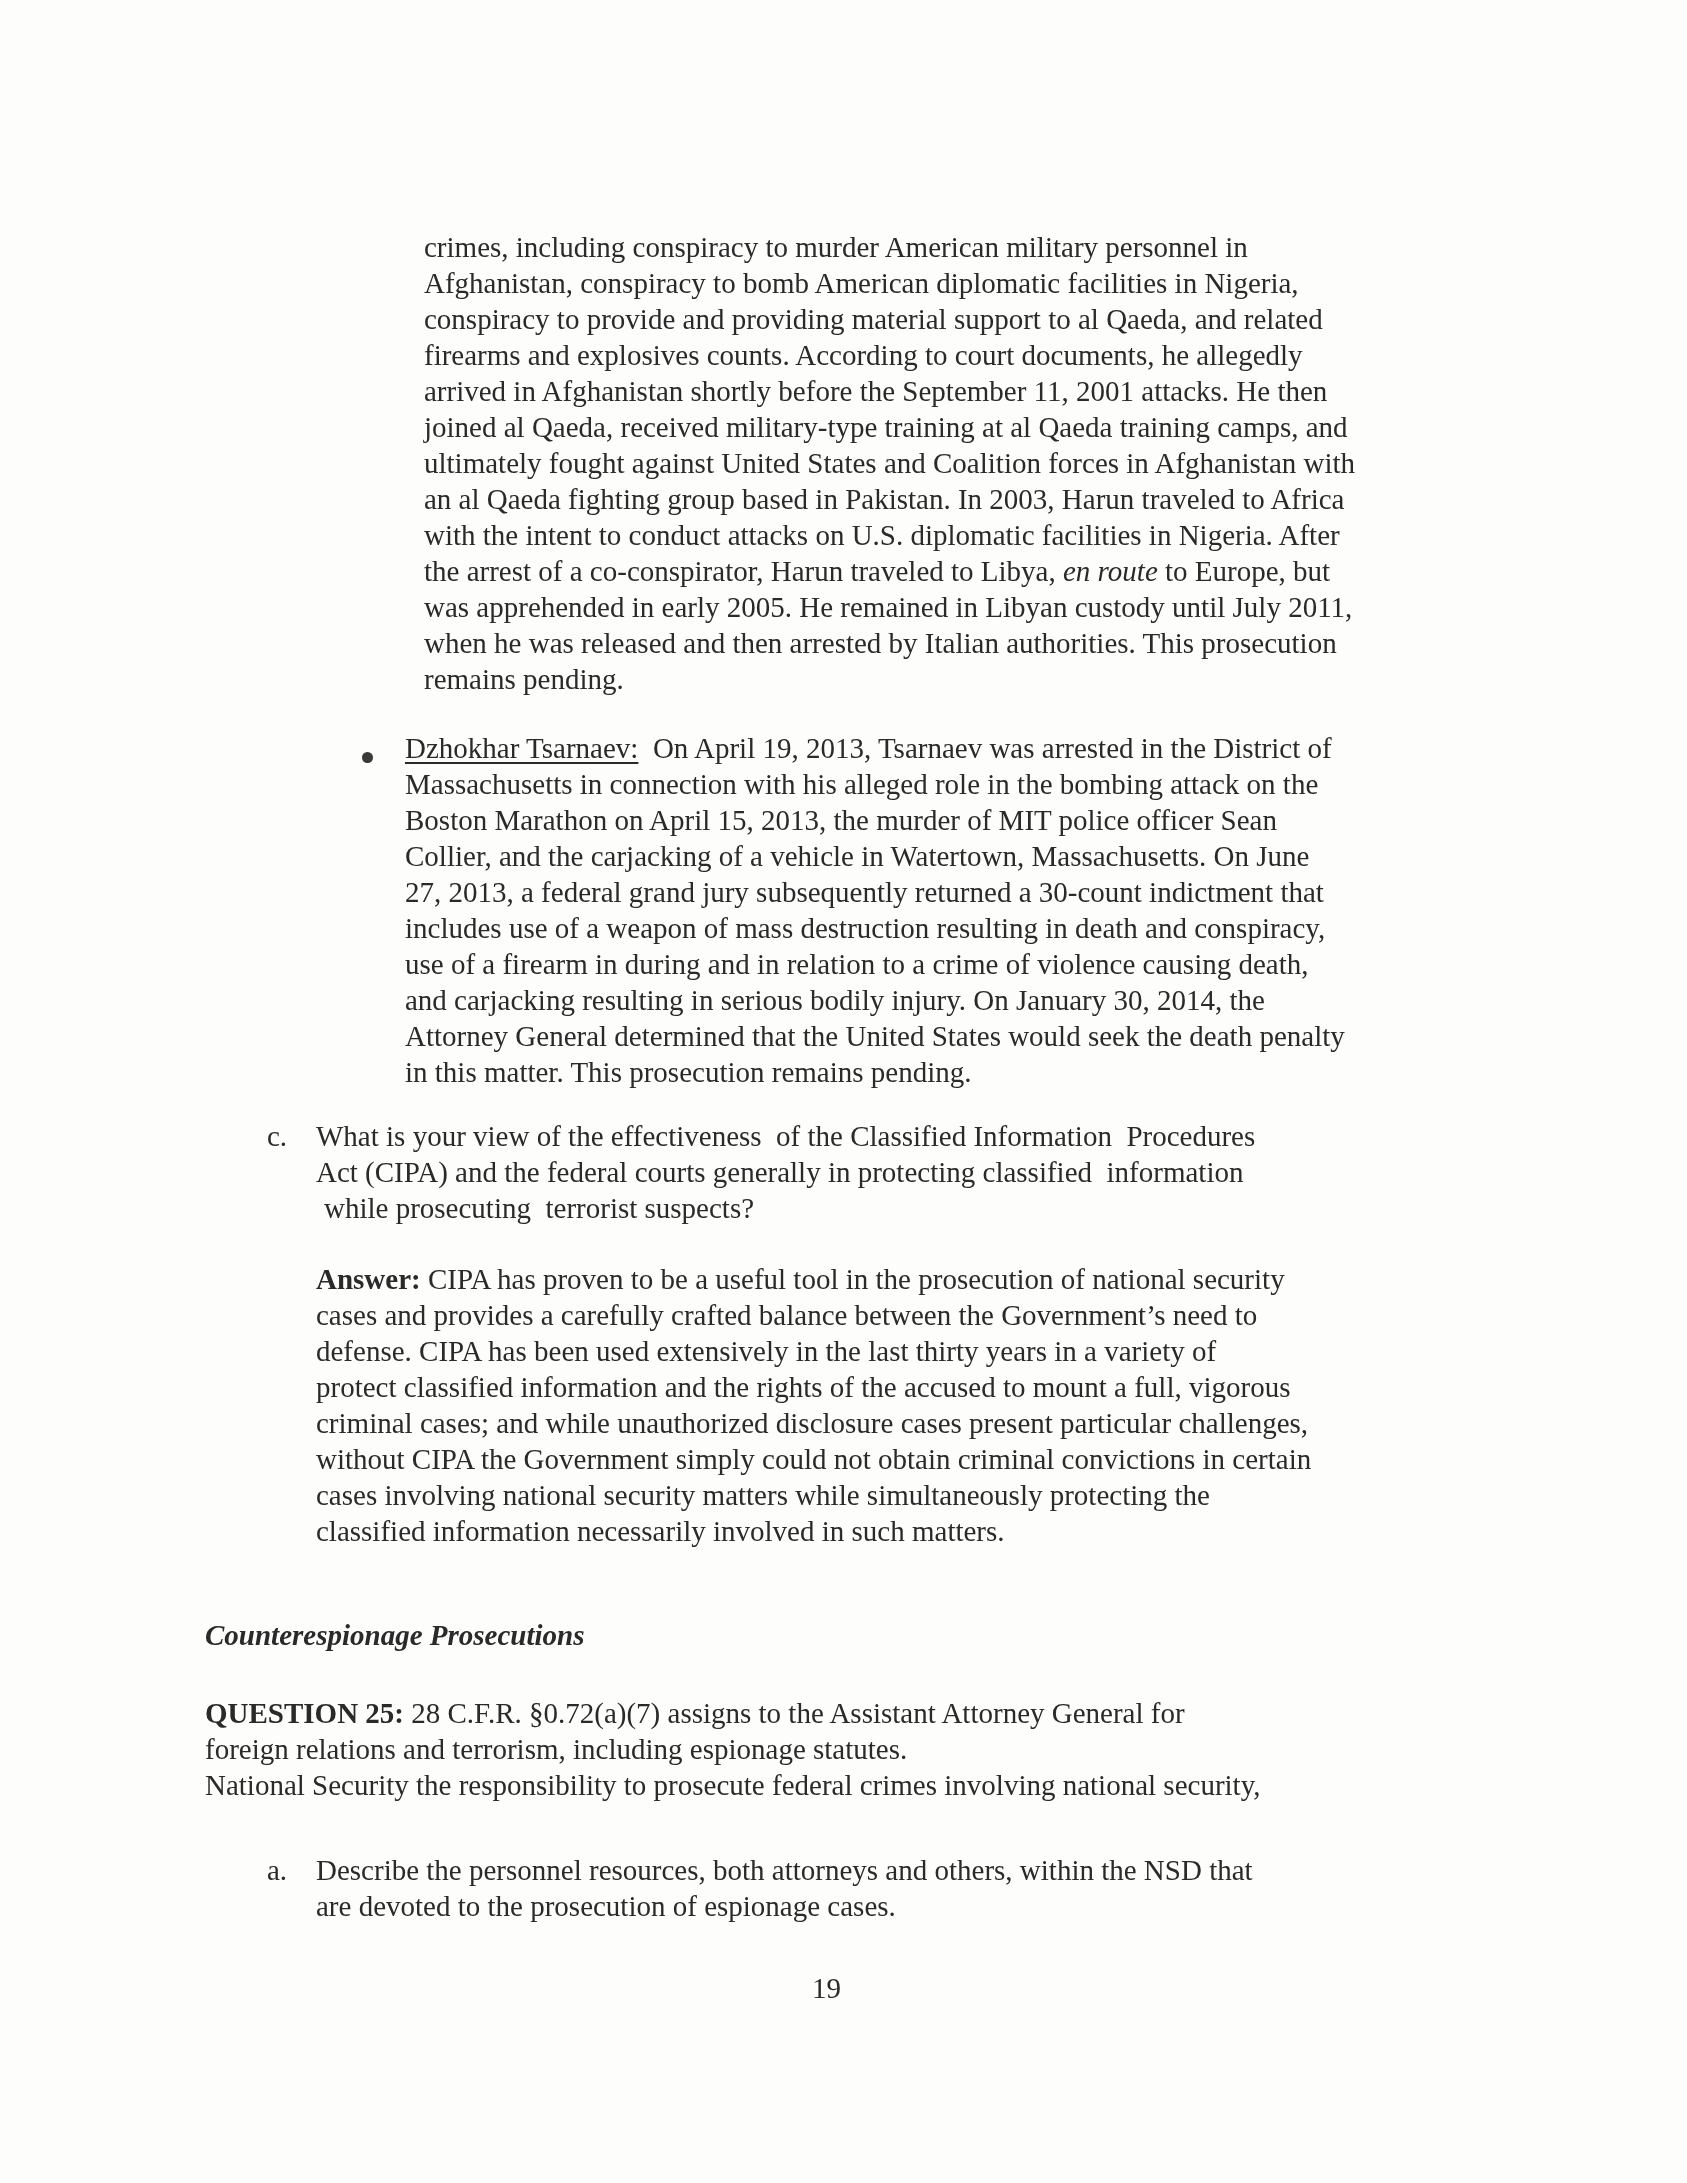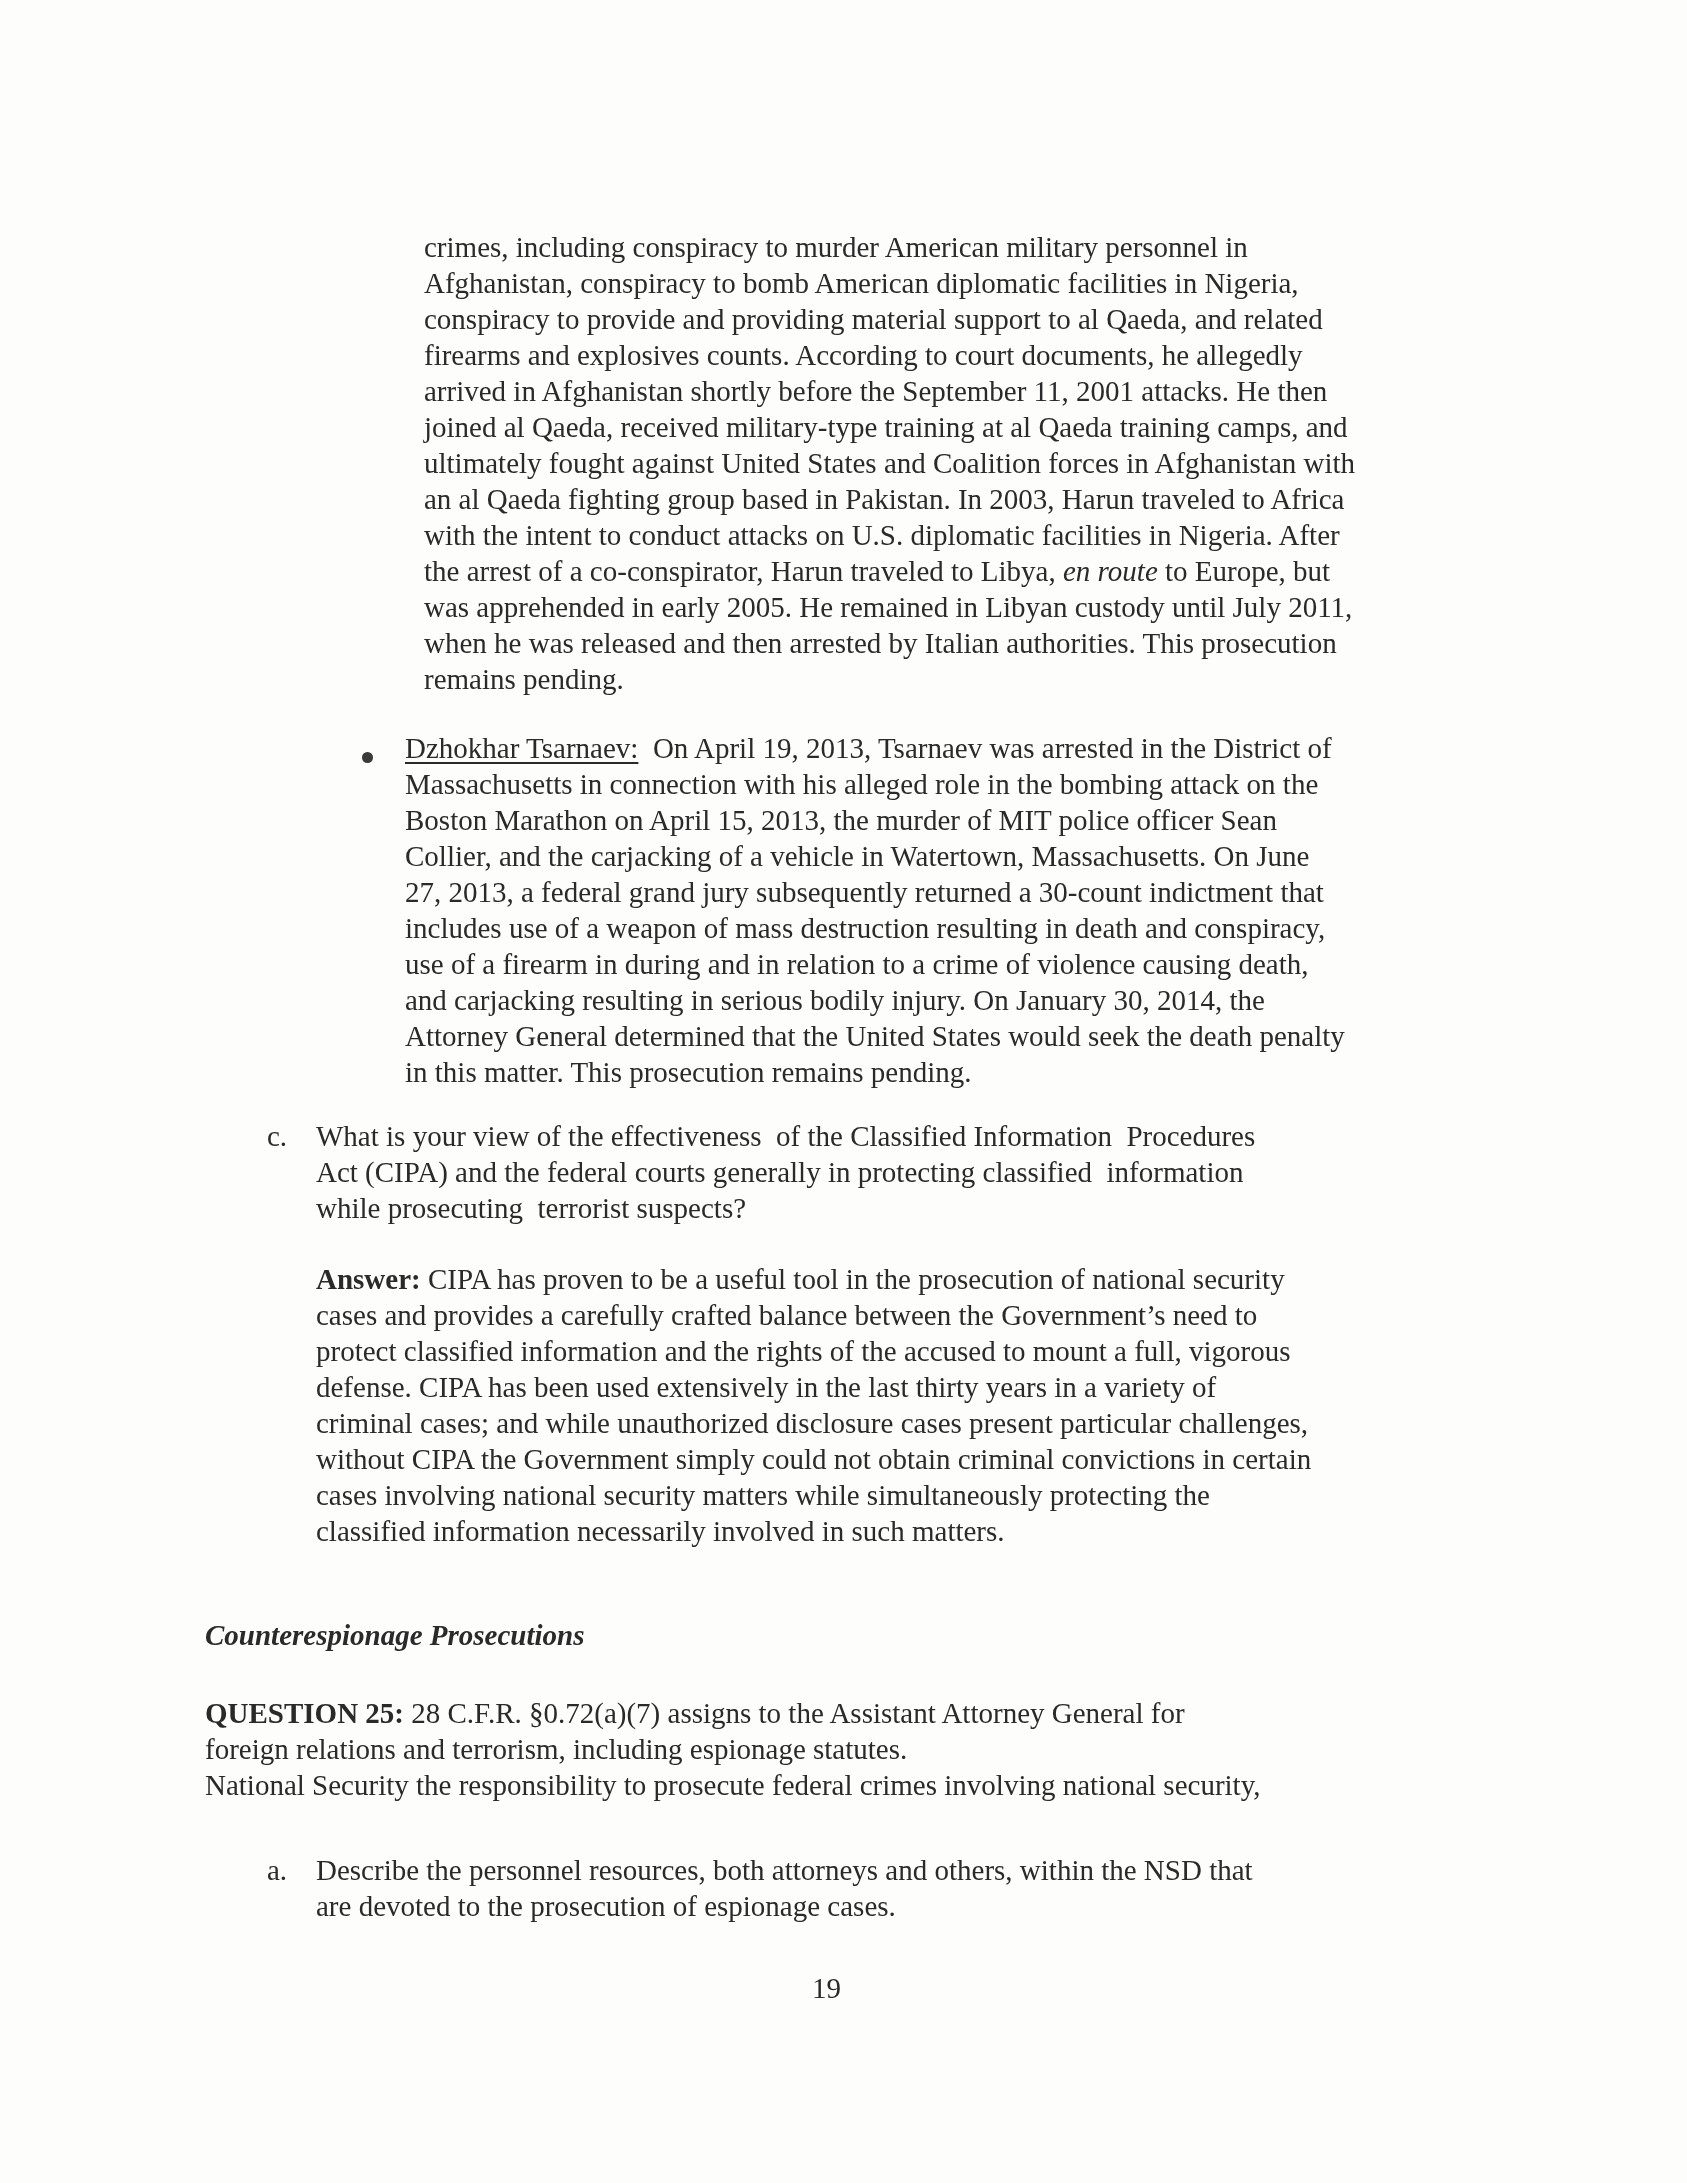--- a/index.html
+++ b/index.html
@@ -55,28 +55,28 @@
   <span class="line">use of a firearm in during and in relation to a crime of violence causing death,</span>
   <span class="line">and carjacking resulting in serious bodily injury.  On January 30, 2014, the</span>
   <span class="line">Attorney General determined that the United States would seek the death penalty</span>
   <span class="line">in this matter.  This prosecution remains pending.</span>
 </div>
 
 <div class="blk marker" style="left:267px; top:1118px;">c.</div>
 <div class="blk" style="left:316px; top:1118px; width:1125px;">
   <span class="line" style="white-space:pre;">What is your view of the effectiveness  of the Classified Information  Procedures</span>
   <span class="line" style="white-space:pre;">Act (CIPA) and the federal courts generally in protecting classified  information</span>
-  <span class="line" style="white-space:pre;">while prosecuting  terrorist suspects?</span>
+  <span class="line" style="white-space:pre;margin-left:8px;">while prosecuting  terrorist suspects?</span>
 </div>
 
 <div class="blk" style="left:316px; top:1261px; width:1125px;">
   <span class="line"><span class="b">Answer:</span><span style="white-space:pre;"> CIPA has proven to be a useful tool in the prosecution of national security</span></span>
   <span class="line">cases and provides a carefully crafted balance between the Government’s need to</span>
+  <span class="line">defense.  CIPA has been used extensively in the last thirty years in a variety of</span>
   <span class="line">protect classified information and the rights of the accused to mount a full, vigorous</span>
-  <span class="line">defense.  CIPA has been used extensively in the last thirty years in a variety of</span>
   <span class="line">criminal cases; and while unauthorized disclosure cases present particular challenges,</span>
   <span class="line">without CIPA the Government simply could not obtain criminal convictions in certain</span>
   <span class="line">cases involving national security matters while simultaneously protecting the</span>
   <span class="line">classified information necessarily involved in such matters.</span>
 </div>
 
 <div class="heading" style="left:205px; top:1617px;">Counterespionage Prosecutions</div>
 
 <div class="blk" style="left:205px; top:1695px; width:1244px;">
   <span class="line"><span class="b">QUESTION 25:</span><span style="white-space:pre;"> 28 C.F.R. §0.72(a)(7) assigns to the Assistant Attorney General for</span></span>

